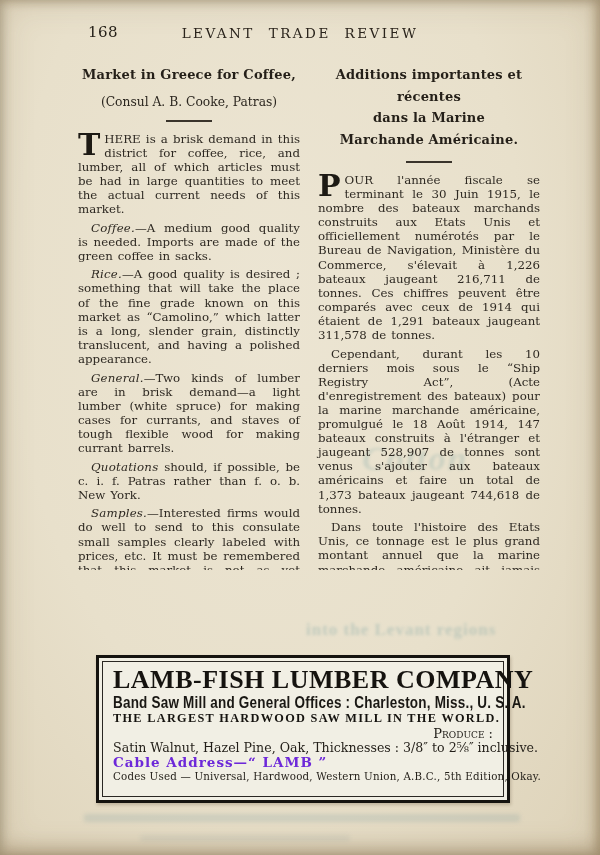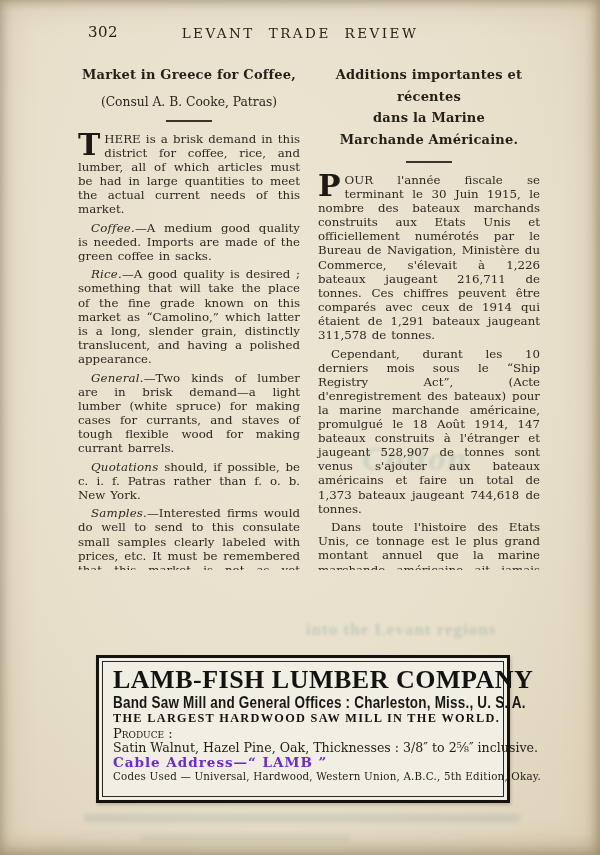--- a/index.html
+++ b/index.html
@@ -102,21 +102,21 @@
     transform: scaleY(1.22); transform-origin: center;
     color: #1a1814; white-space: nowrap;
   }
   .ad-claim, .ad-capacity {
     font-family: "Liberation Serif", serif; font-weight: bold;
     font-size: 12.3px; line-height: 15px; letter-spacing: 1.3px;
     color: #15130f; white-space: nowrap;
   }
   .ad-capacity { letter-spacing: 1.8px; }
   .ad-produce-label {
-    text-align: left; font-variant: small-caps;
+    text-align: right; font-variant: small-caps;
     font-size: 13px; line-height: 14px; margin-top: 1px;
     color: #1d1a15;
   }
   .ad-produce-items {
     font-size: 12.6px; line-height: 14px; color: #221e18;
     white-space: nowrap;
   }
   .ad-cable {
     text-align: left; font-weight: bold;
     font-size: 13.5px; line-height: 15px; letter-spacing: 1px;
@@ -131,21 +131,21 @@
 <body>
 
 <div class="paper">
 
   <div class="ghost ghost-cotton">Cotton</div>
   <div class="ghost ghost-levant">into the Levant regions</div>
   <div class="smudge smudge-1"></div>
   <div class="smudge smudge-2"></div>
 
   <header class="page-header">
-    <span class="page-number">302</span>
+    <span class="page-number">168</span>
     <h1 class="journal-title">LEVANT TRADE REVIEW</h1>
   </header>
 
   <main class="columns">
 
     <section class="col">
       <div class="article-title">
         <div>Market in Greece for Coffee,</div>
       </div>
       <div class="byline">(Consul A. B. Cooke, Patras)</div>

